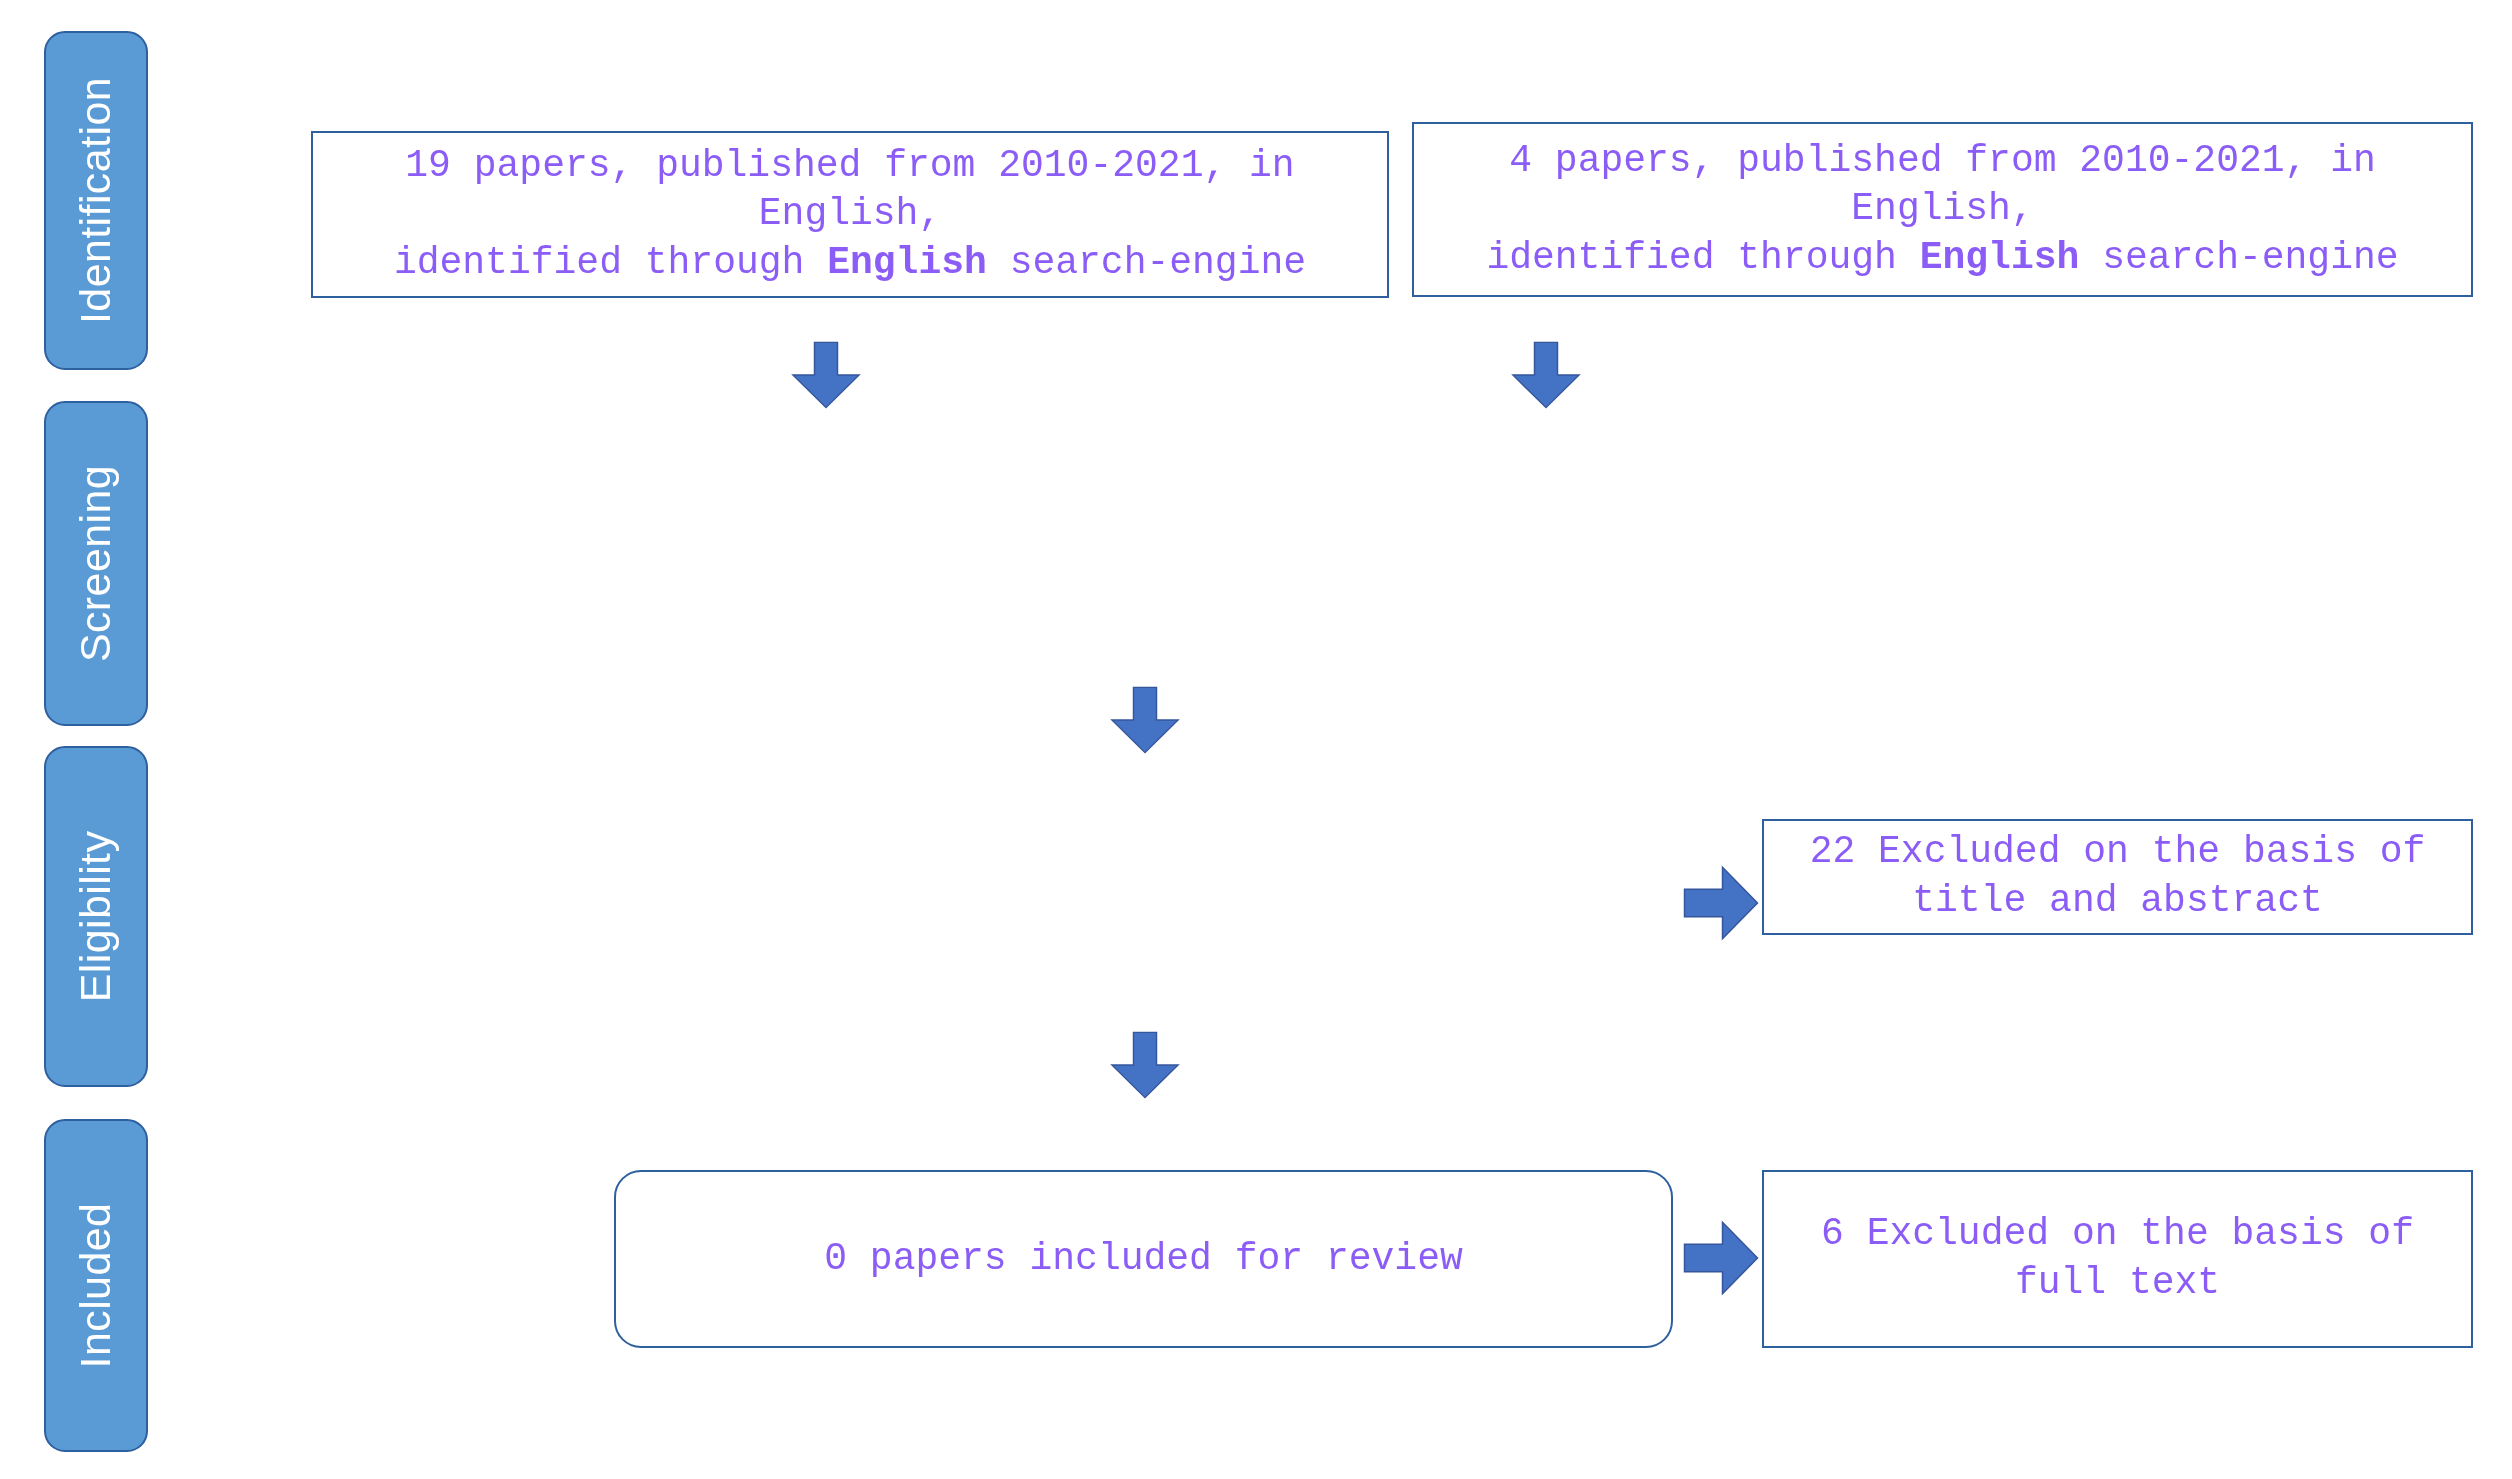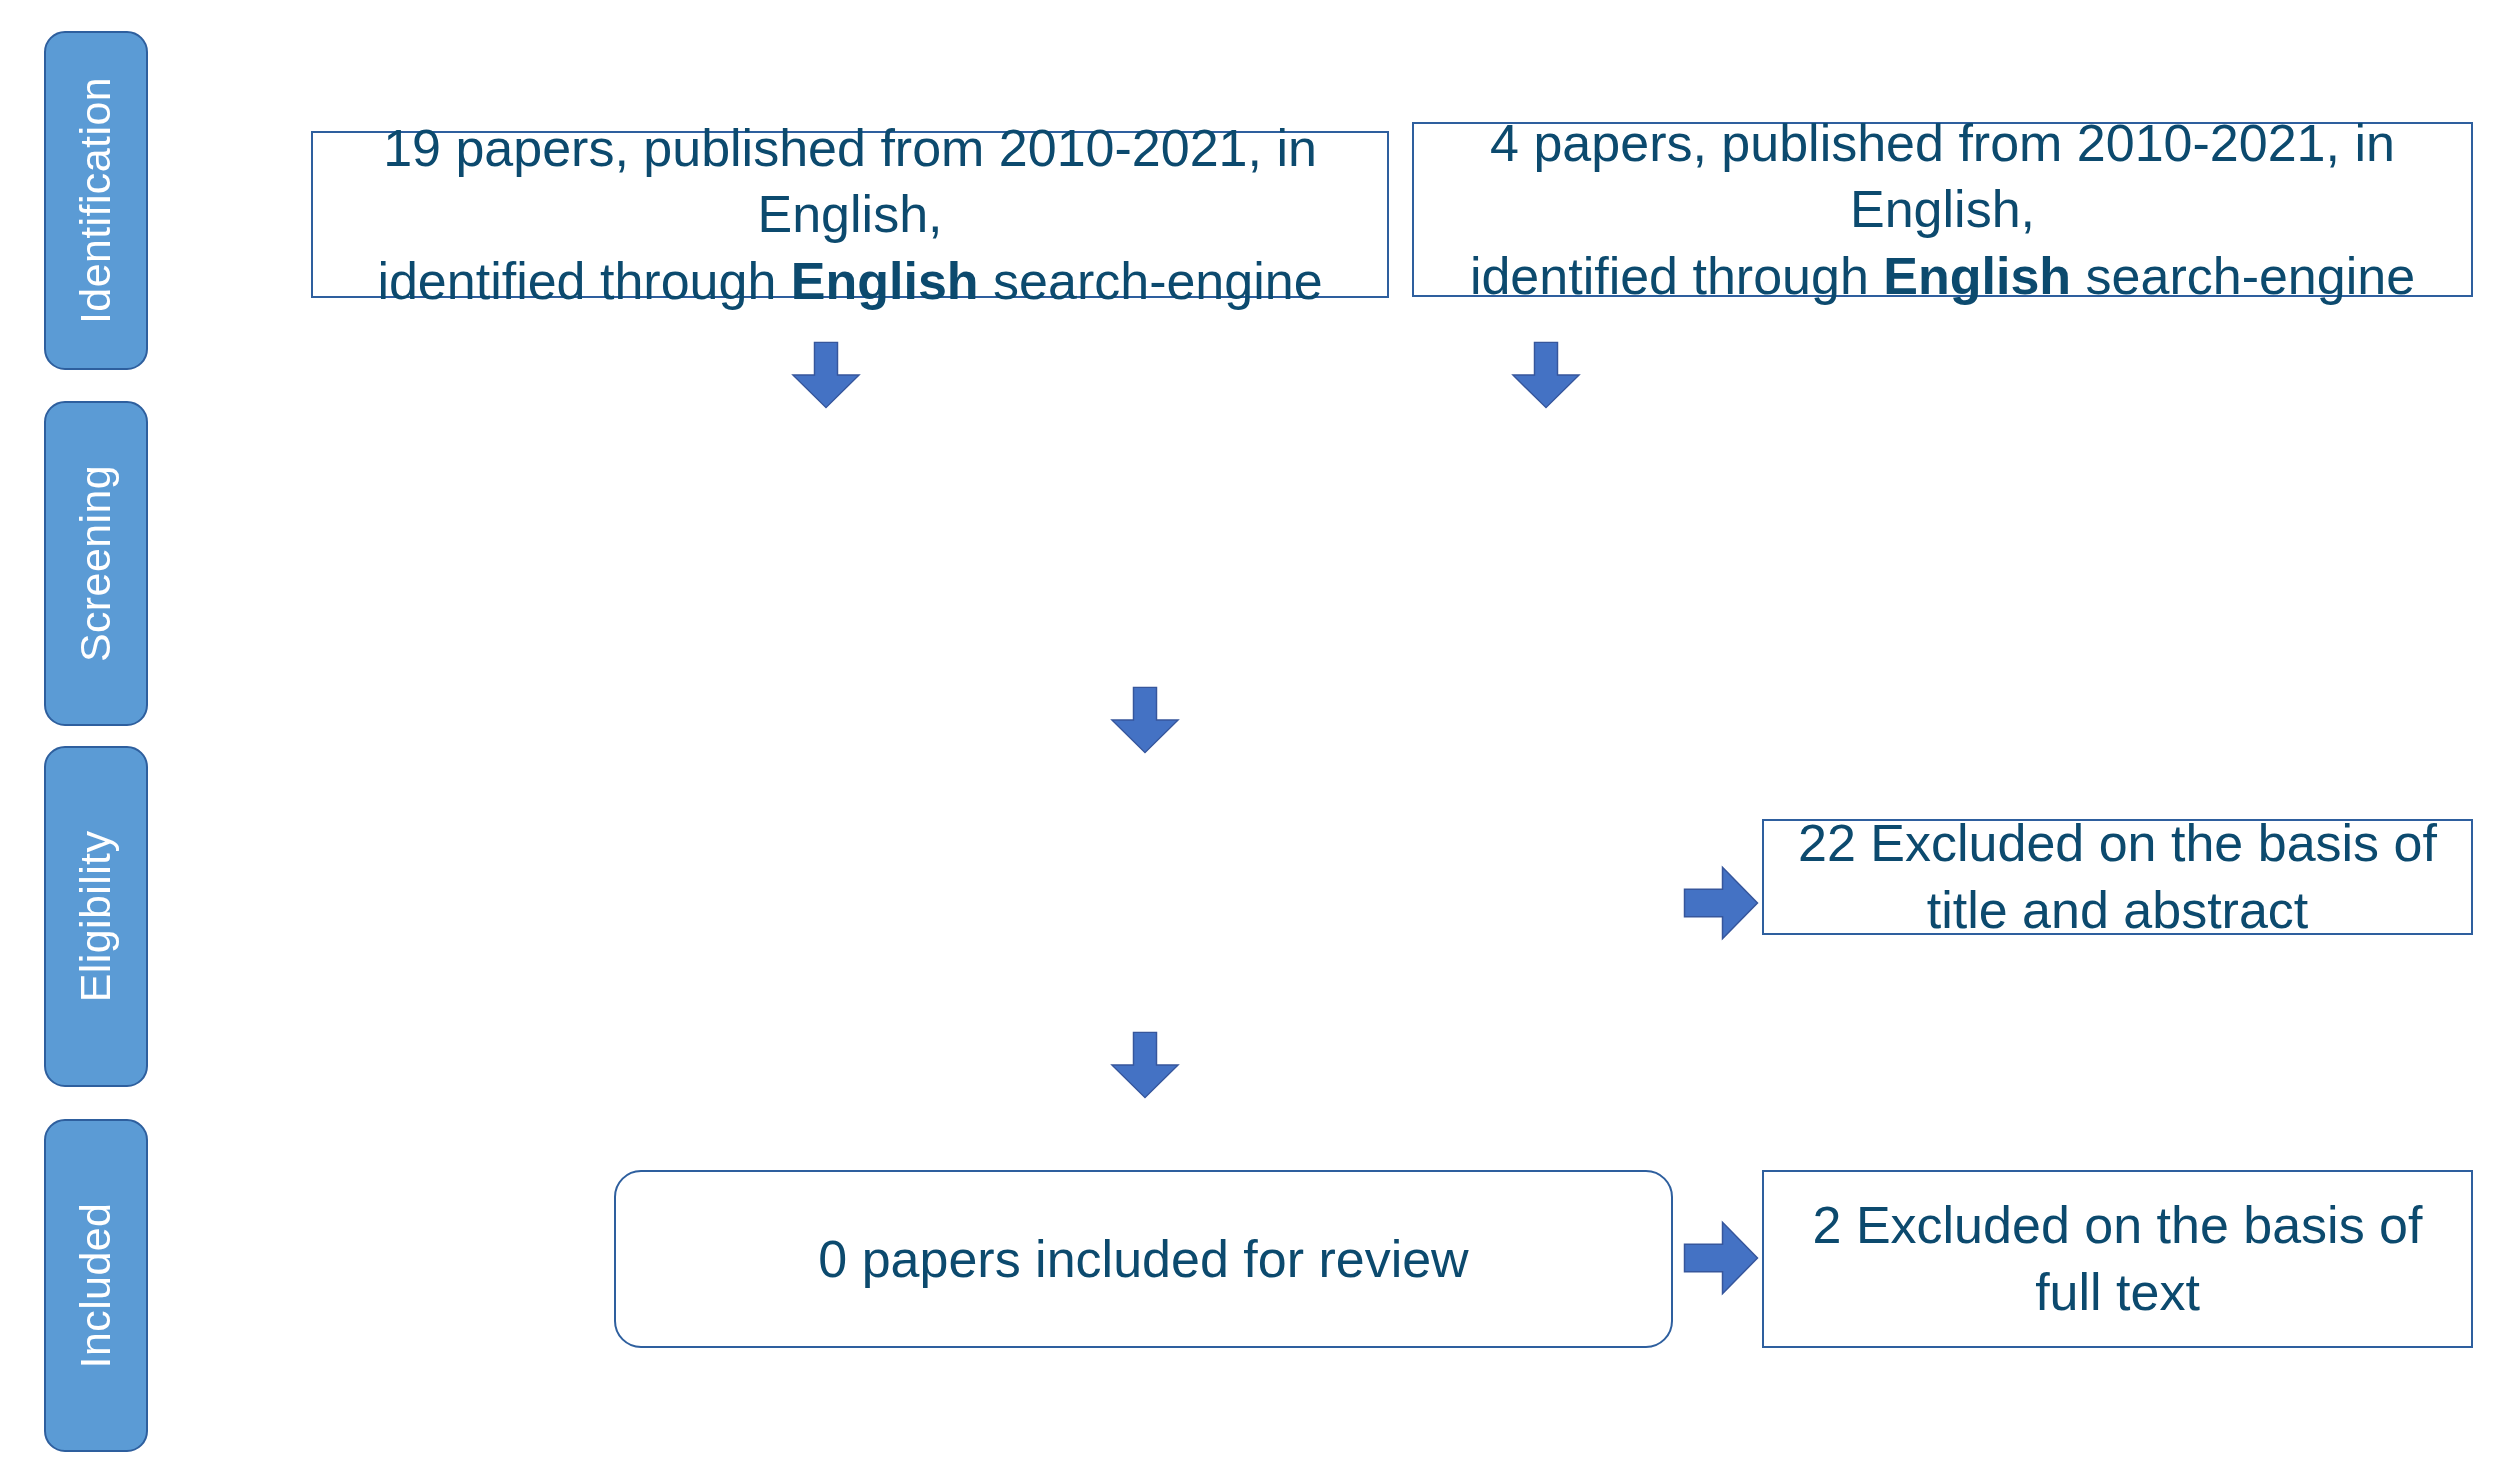--- a/index.html
+++ b/index.html
@@ -46,26 +46,27 @@
     position: absolute;
     box-sizing: border-box;
     background: #ffffff;
     border: 2.4px solid #2E5F9E;
     display: flex;
     align-items: center;
     justify-content: center;
     padding: 0 21px;
   }
   .flow-box .box-text {
-    color: #0c4a6e;
-    font-size: 52px;
+    color: #8b5cf6;
+    font-size: 38px;
     line-height: 1.28;
     text-align: center;
     white-space: pre-line;
     font-weight: 400;
+    font-family: Liberation Mono, monospace;
   }
   .flow-box .box-text b {
     font-weight: 700;
   }
 
   
   .arrow {
     position: absolute;
   }
   .arrow svg {
@@ -148,17 +149,17 @@
     <div class="box-text">0 papers included for review</div>
   </div>
 
   <div class="arrow" style="left:1683px; top:1220px; width:76px; height:76px;">
     <svg viewBox="0 0 100 100" preserveAspectRatio="none" aria-hidden="true">
       <polygon points="2,32 52,32 52,3 98,50 52,97 52,68 2,68"></polygon>
     </svg>
   </div>
 
   <div class="flow-box" style="left:1762px; top:1170px; width:711px; height:178px;">
-    <div class="box-text">2 Excluded on the basis of full text</div>
+    <div class="box-text">6 Excluded on the basis of full text</div>
   </div>
 
 </div>
 
 
 </body></html>

